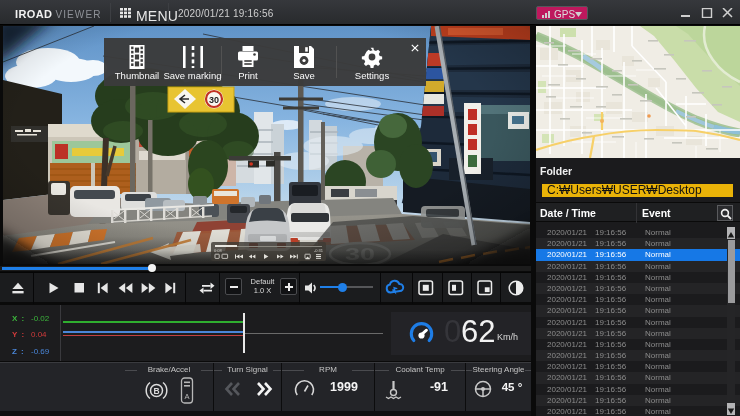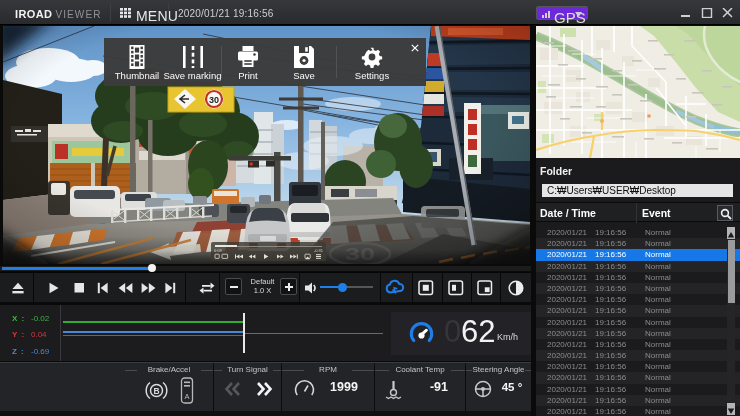--- a/index.html
+++ b/index.html
@@ -11,22 +11,22 @@
 
 #topbar { left:0; top:0; width:740px; height:25px;
   background:linear-gradient(#36383c,#282a2d); border-bottom:1px solid #000; }
 #logo { left:15px; top:8px; font-size:11px; font-weight:bold; color:#f2f2f2;
   letter-spacing:0.4px; }
 #logo span { color:#8f9298; font-weight:normal; letter-spacing:1.1px; margin-left:3px; font-size:10px; }
 .vsep { top:3px; width:1px; height:19px; background:#17181a; border-right:1px solid #3d3f43; }
 #menuicon { left:120px; top:8px; width:11px; height:10px; }
 #menutxt { left:136px; top:8px; font-size:14px; color:#e8e8e8; letter-spacing:0.2px; }
 #stamp { left:178px; top:8px; font-size:10px; color:#cfcfcf; letter-spacing:0.2px; }
-#gpsbox { left:536px; top:6px; width:52px; height:14px; background:#6d28d9;
-  border:1px solid #55575b; border-radius:2px; color:#ddd; font-size:15px; }
+#gpsbox { left:536px; top:6px; width:52px; height:14px; background:#be185d;
+  border:1px solid #55575b; border-radius:2px; color:#ddd; font-size:10px; }
 #winbtns { right:6px; top:8px; width:70px; height:10px; }
 
 
 #video { left:3px; top:26px; width:527px; height:238px; background:#111; overflow:hidden; }
 
 
 #vtoolbar { position:absolute; left:101px; top:12px; width:322px; height:48px; background:rgba(59,59,59,0.97); }
 #vtoolbar .titem { position:absolute; top:0; height:48px; text-align:center; color:#fff; }
 #vtoolbar .tlabel { position:absolute; width:100%; bottom:5px; font-size:9.5px; color:#fafafa; white-space:nowrap; }
 #vtoolbar .ticon { position:absolute; left:50%; top:7px; transform:translateX(-50%); }
@@ -63,21 +63,21 @@
 .bhead { position:absolute; top:2px; left:0; width:100%; text-align:center;
   font-size:8px; color:#c5c5c5; }
 .bline { position:absolute; top:7px; height:1px; background:#4a4b4f; }
 #bstrip { left:0; top:411px; width:531px; height:5px; background:#101011; }
 
 
 #rpanel { left:536px; top:26px; width:204px; height:390px; background:#1b1b1d; }
 #map { position:absolute; left:0; top:0; width:204px; height:132px; }
 #folderlbl { position:absolute; left:4px; top:139px; font-size:10.5px; font-weight:bold; color:#f0f0f0; }
 #folderinput { position:absolute; left:6px; top:158px; width:191px; height:13px;
-  background:#e5e5e5; color:#111; font-size:10px; line-height:13px; padding-left:5px; }
+  background:#eab308; color:#111; font-size:12px; line-height:13px; padding-left:5px; }
 #thead { position:absolute; left:0px; top:176px; width:204px; height:20px;
   background:#1f2022; border-top:1px solid #0a0a0a; border-bottom:1px solid #0a0a0a; }
 #thead .h1 { position:absolute; left:4px; top:4px; font-size:10.5px; font-weight:bold; color:#fff; }
 #thead .h2 { position:absolute; left:106px; top:4px; font-size:10.5px; font-weight:bold; color:#fff; }
 #searchbtn { position:absolute; right:7px; top:2px; width:16px; height:16px;
   background:#2a2b2e; border:1px solid #5a5b5e; }
 #tbody { position:absolute; left:0; top:201px; width:204px; height:189px; overflow:hidden; }
 .trow { position:relative; width:204px; height:11.2px; font-size:8px; color:#8c8c8c;text-align:right; }
 .trow.alt { background:#242426; }
 .trow.sel { background:#1678e6; color:#fff; }

